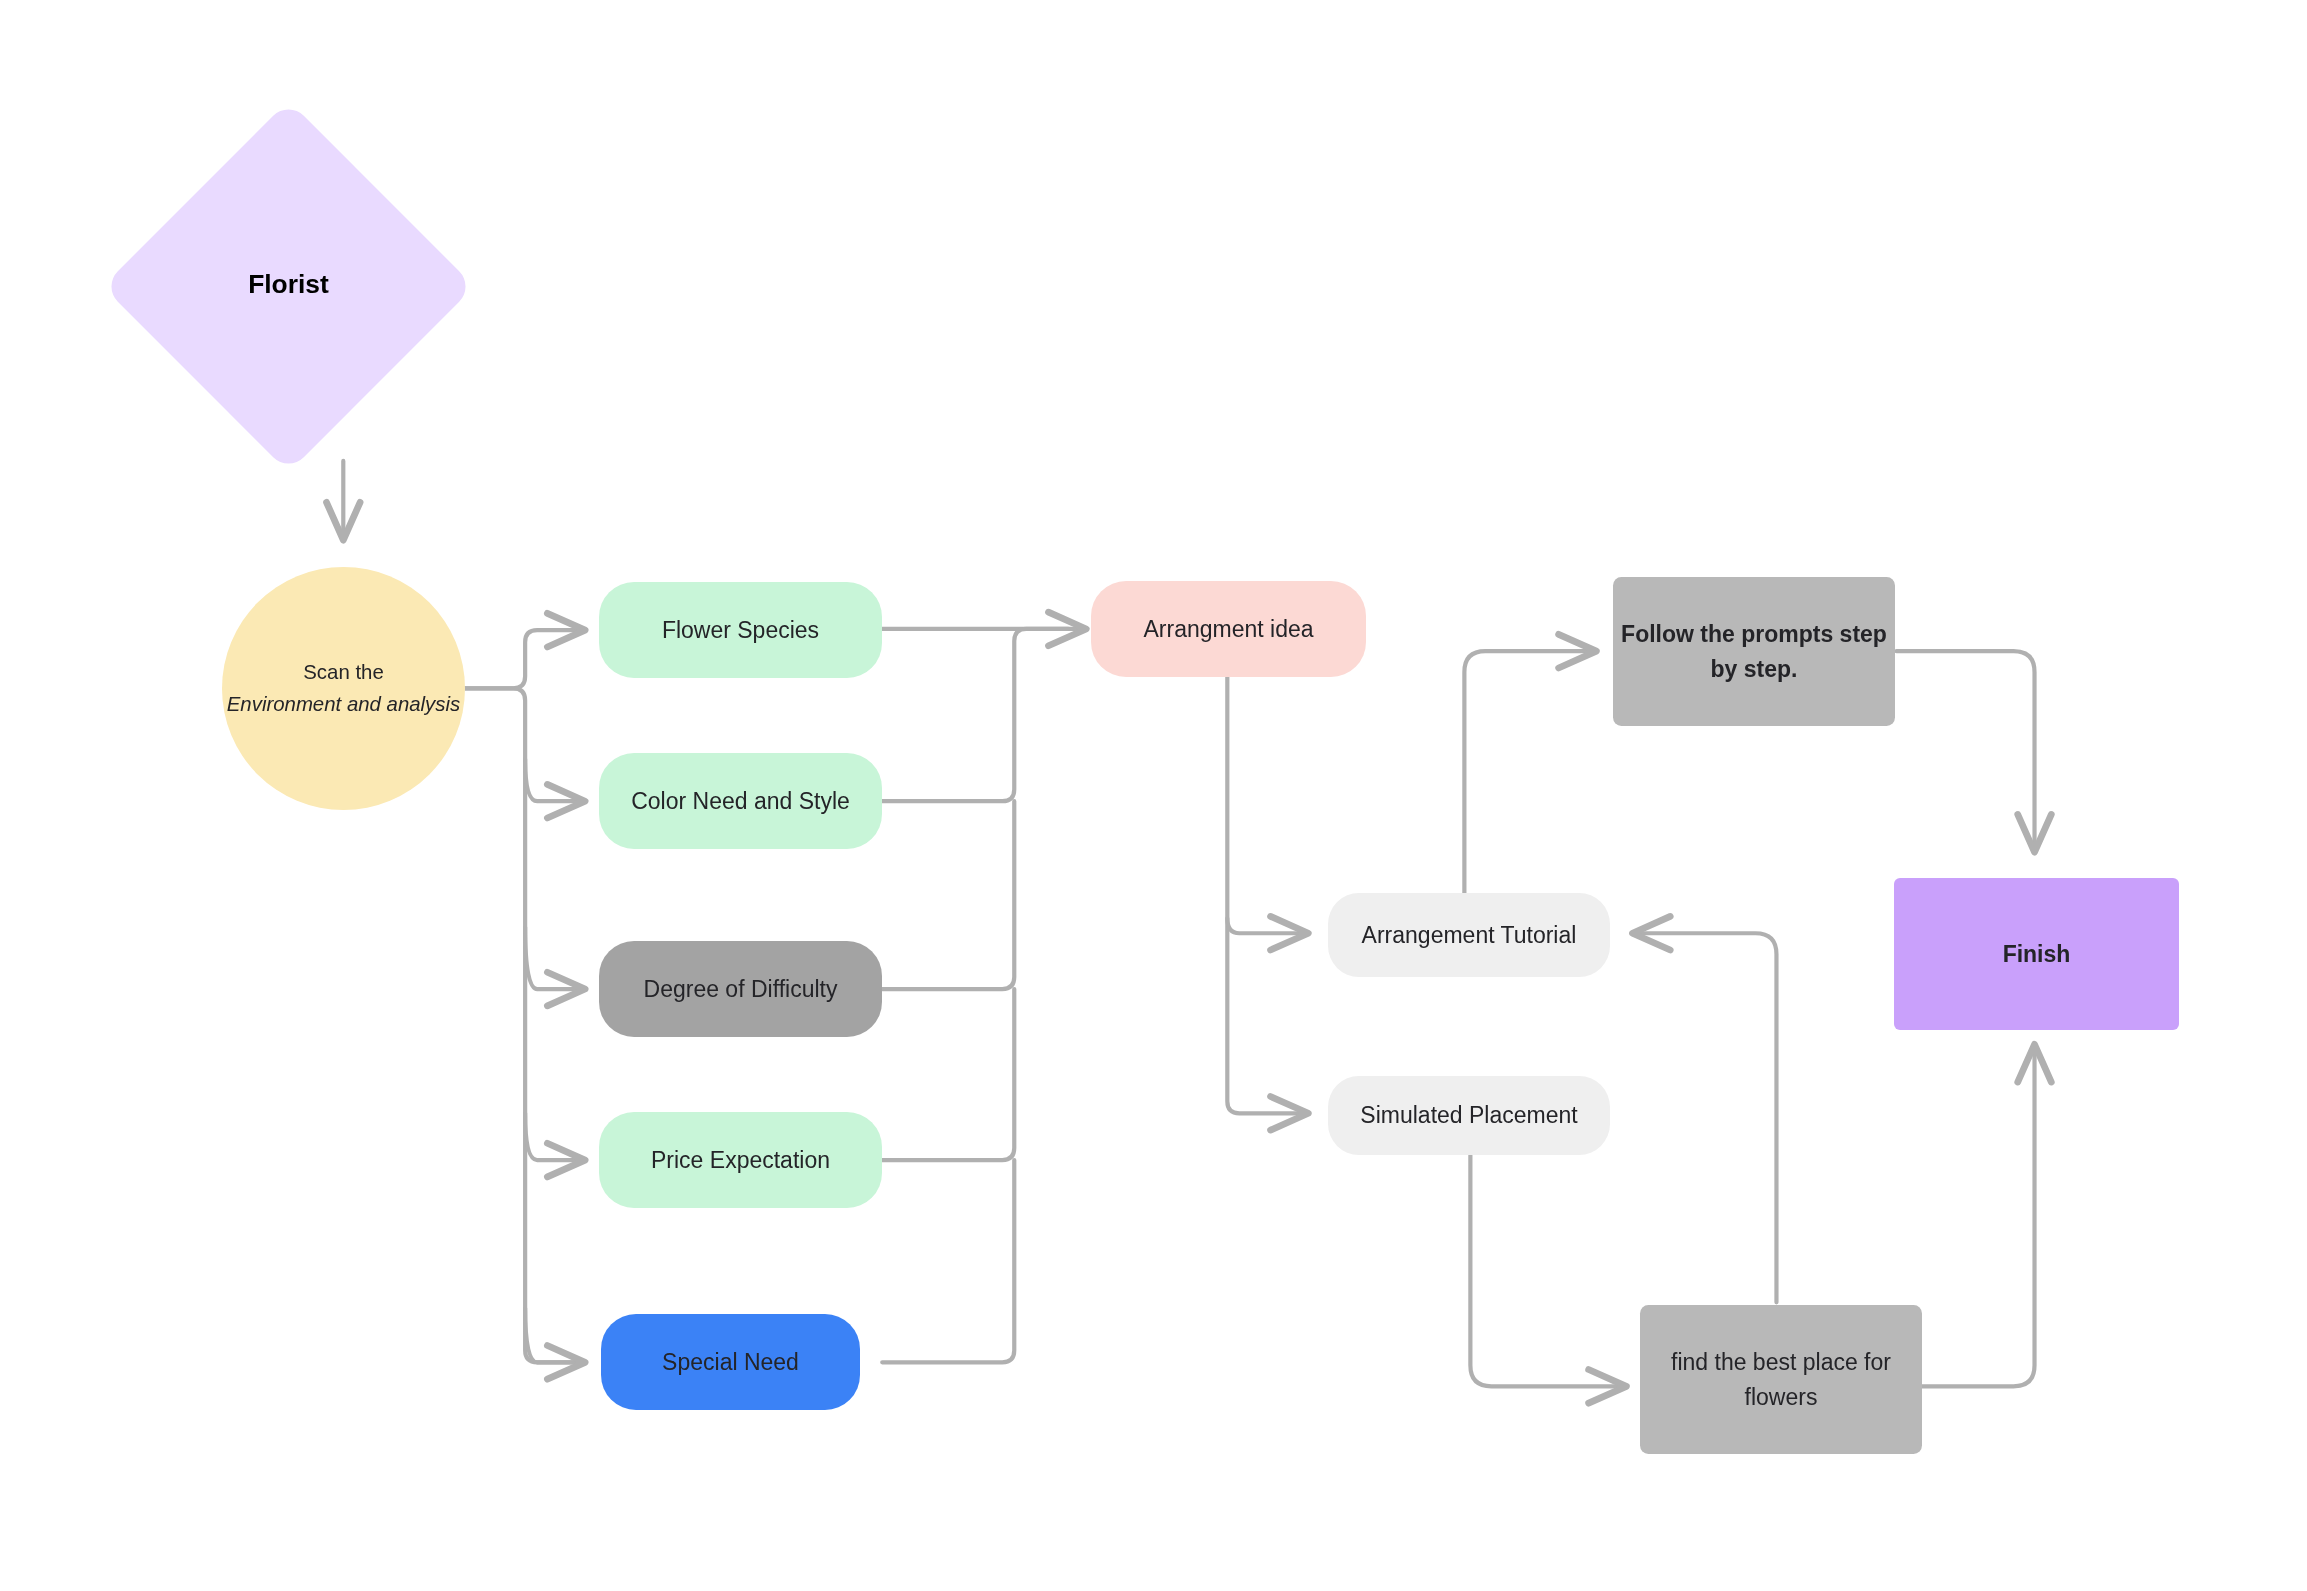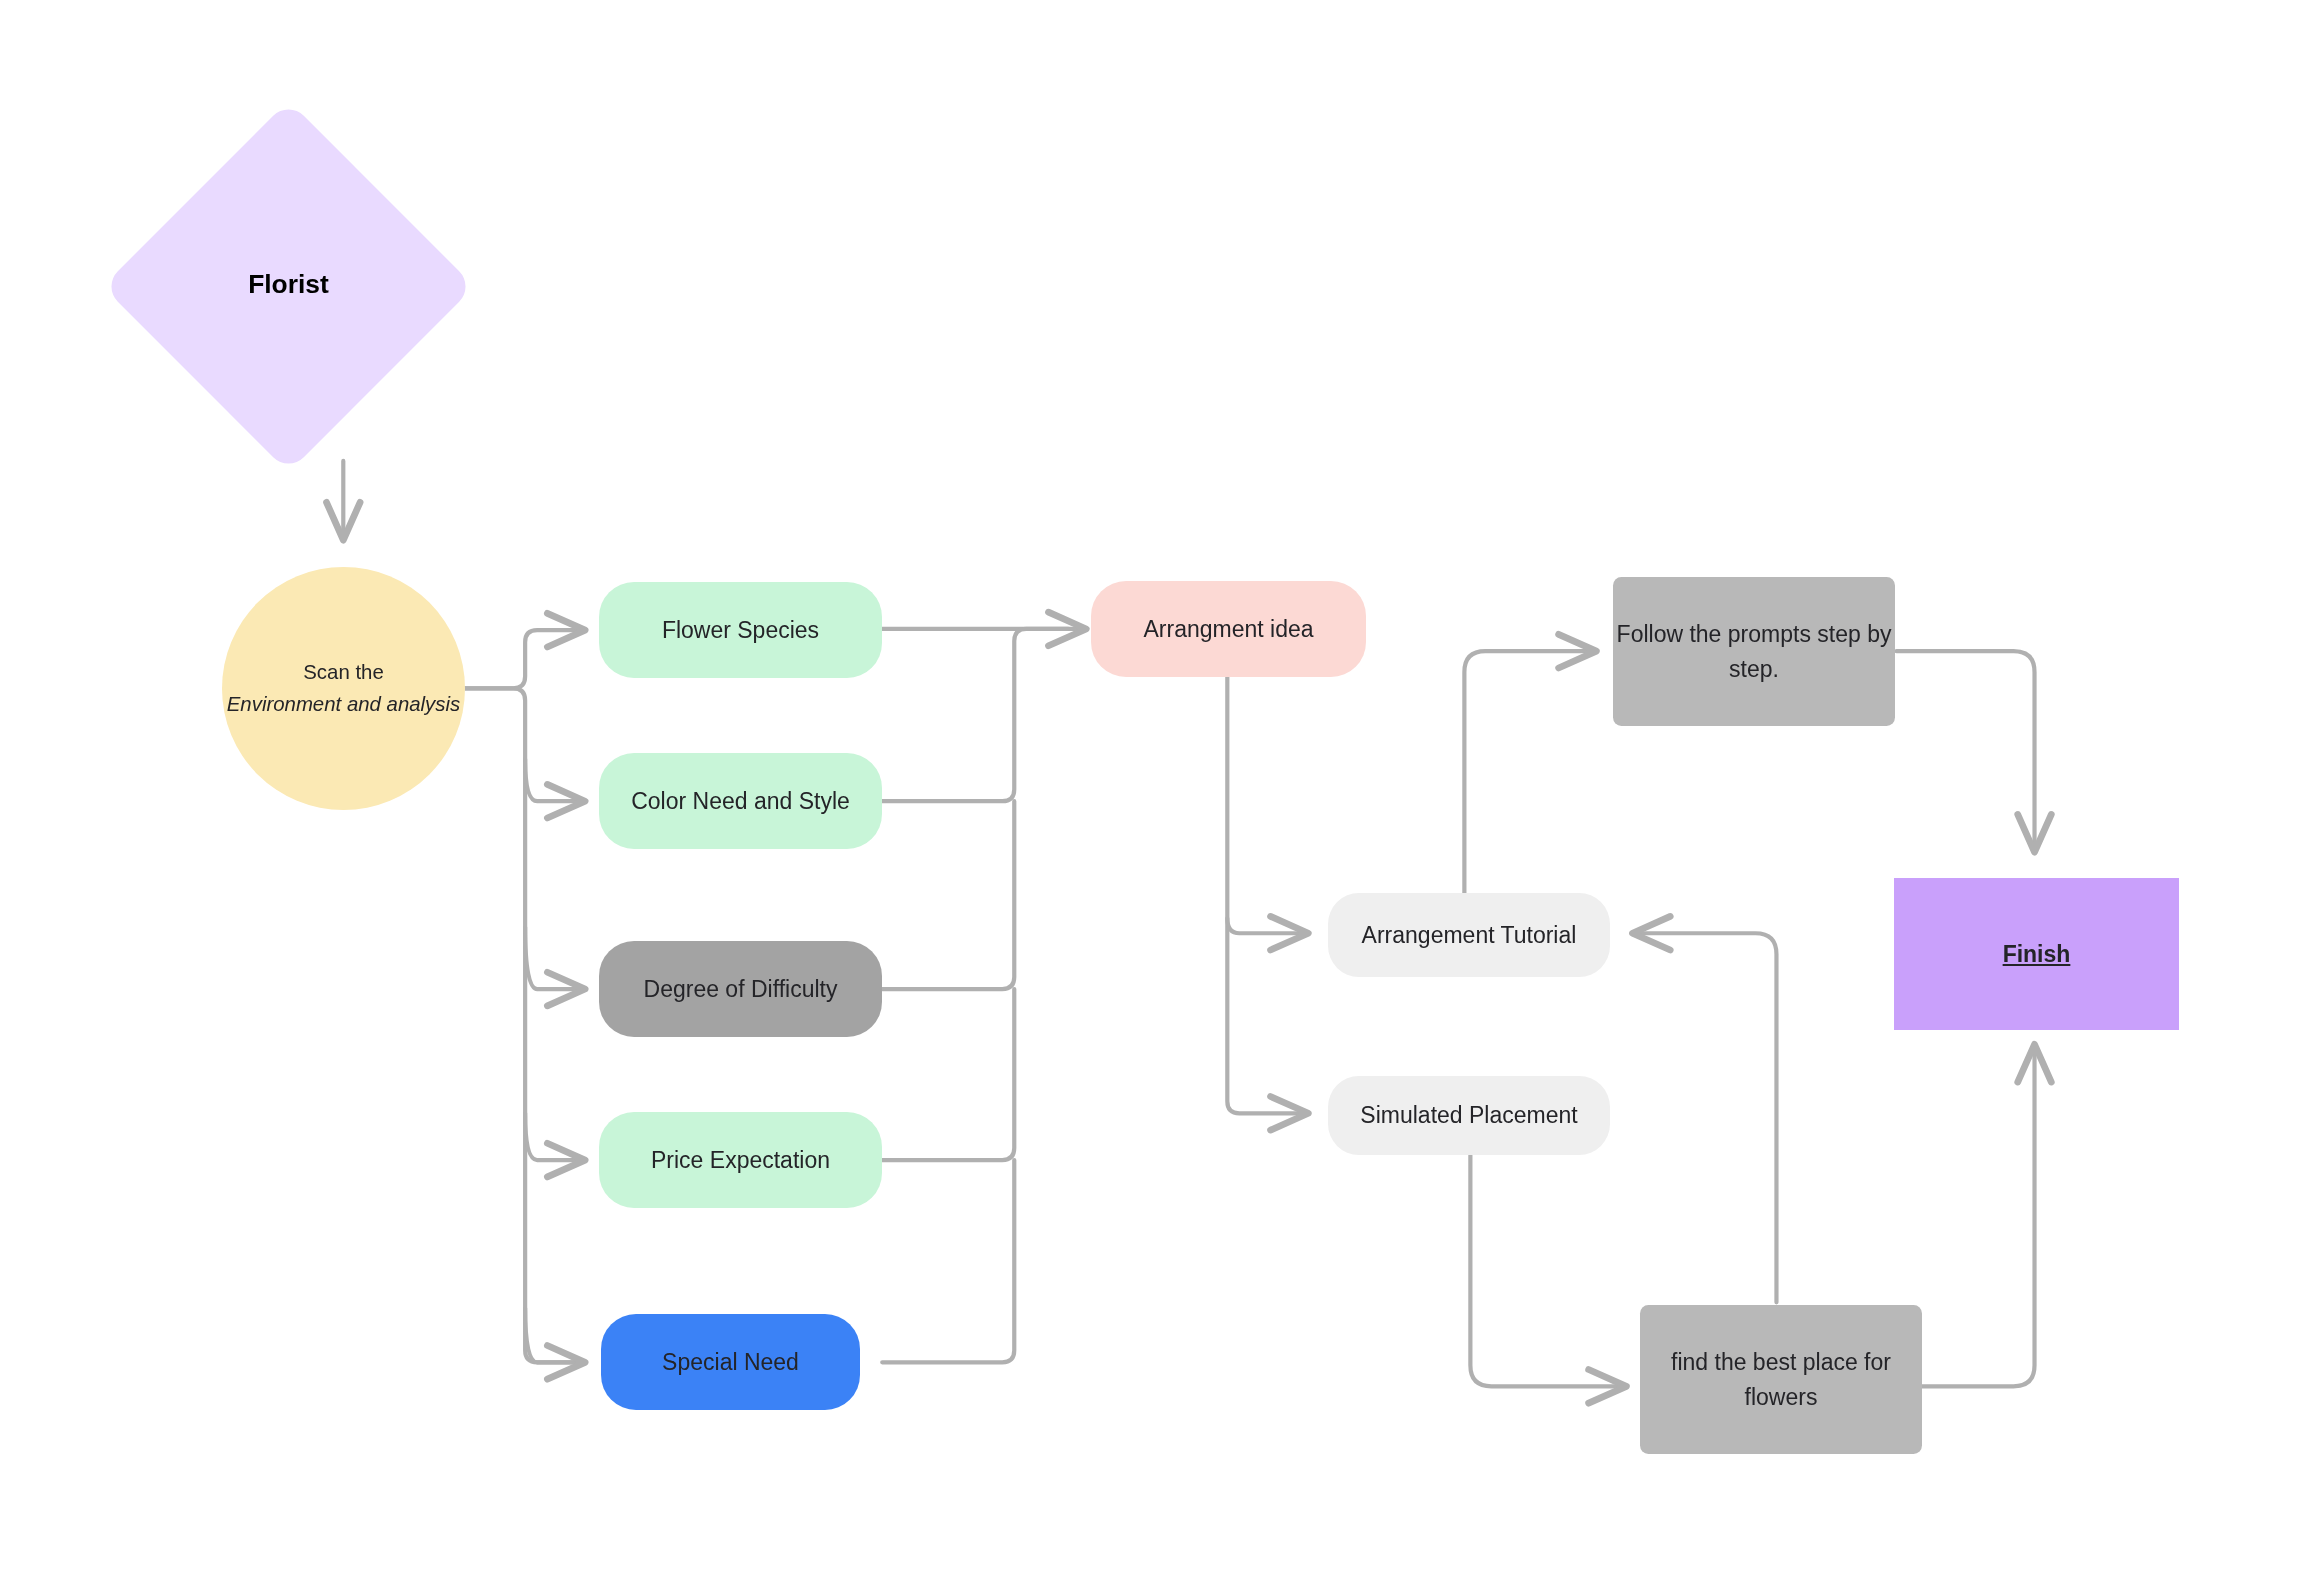--- a/index.html
+++ b/index.html
@@ -88,24 +88,23 @@
   }
   .pill-soft {
     border-radius: 31px;
     font-size: 23px;
   }
   .rect {
     border-radius: 8.4px;
     font-size: 23px;
   }
   .rect-finish {
-    border-radius: 0;
+    border-radius: 6px;
     font-size: 23px;
     font-weight: bold;
-    text-decoration: underline;
   }
 </style>
 </head>
 <body>
 
 <div id="canvas">
 
   <svg id="wires" viewBox="0 0 3844 2651" xmlns="http://www.w3.org/2000/svg">
     <defs>
       <marker id="ah" markerWidth="14" markerHeight="14" refX="10" refY="5" orient="auto" markerUnits="strokeWidth">
@@ -176,21 +175,21 @@
   </div>
 
   <div class="node pill" style="left:601px; top:1314px; width:259px; height:96px; background:#3b82f6;">
     <span class="node-label">Special Need</span>
   </div>
 
   <div class="node pill" style="left:1091px; top:581px; width:275px; height:96px; background:#fcd9d4;">
     <span class="node-label">Arrangment idea</span>
   </div>
 
-  <div class="node rect" style="left:1613px; top:577px; width:282px; height:149px; background:#b8b8b8;">
+  <div class="node rect" style="left:1613px; top:577px; width:282px; height:149px; background:#b8b8b8;font-weight:bold;">
     <span class="node-label">Follow the prompts step by step.</span>
   </div>
 
   <div class="node pill-soft" style="left:1328px; top:893px; width:282px; height:84px; background:#efefef;">
     <span class="node-label">Arrangement Tutorial</span>
   </div>
 
   <div class="node pill-soft" style="left:1328px; top:1076px; width:282px; height:79px; background:#efefef;">
     <span class="node-label">Simulated Placement</span>
   </div>

